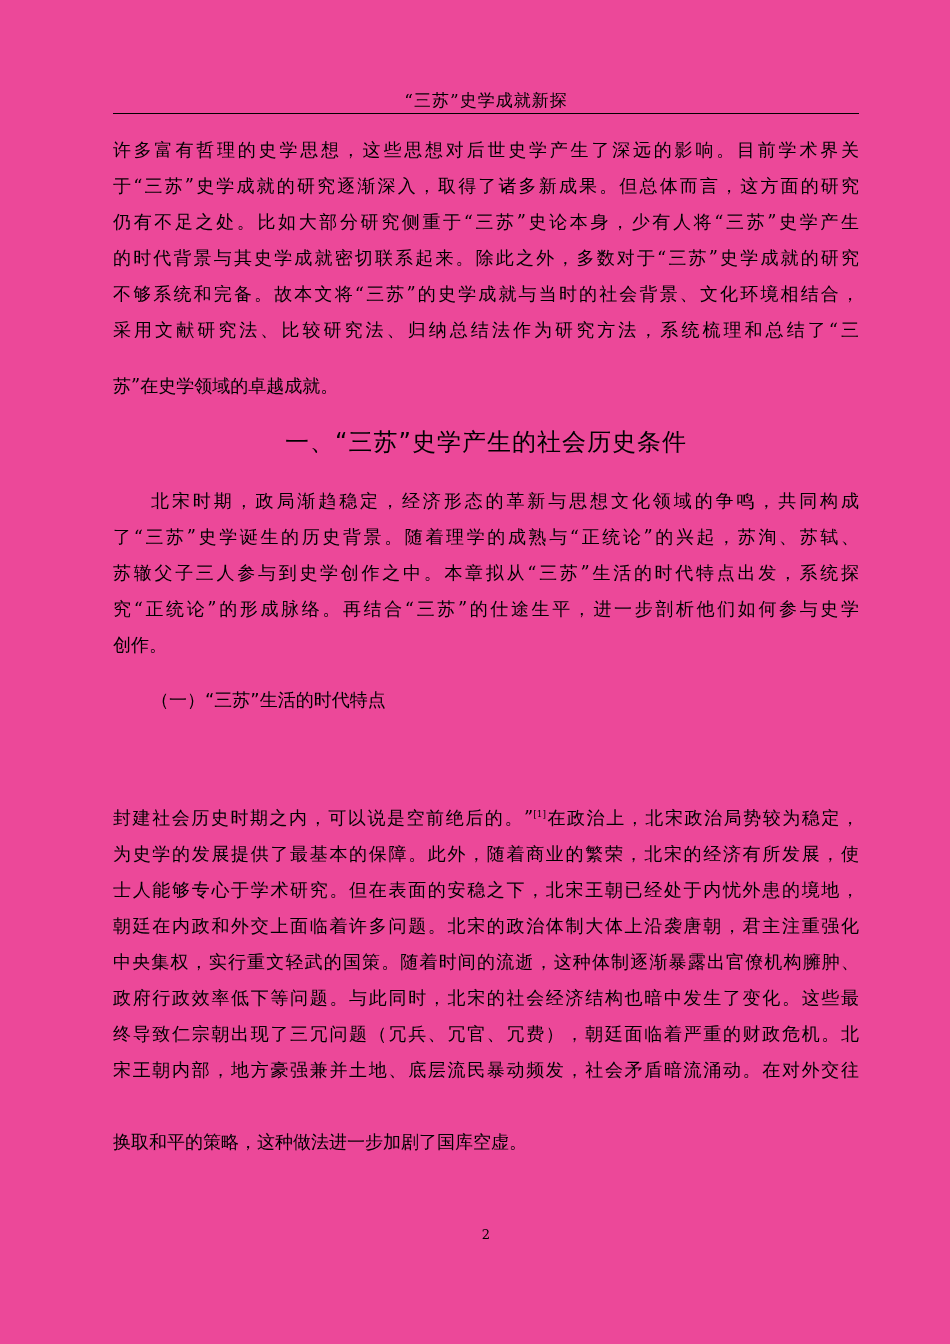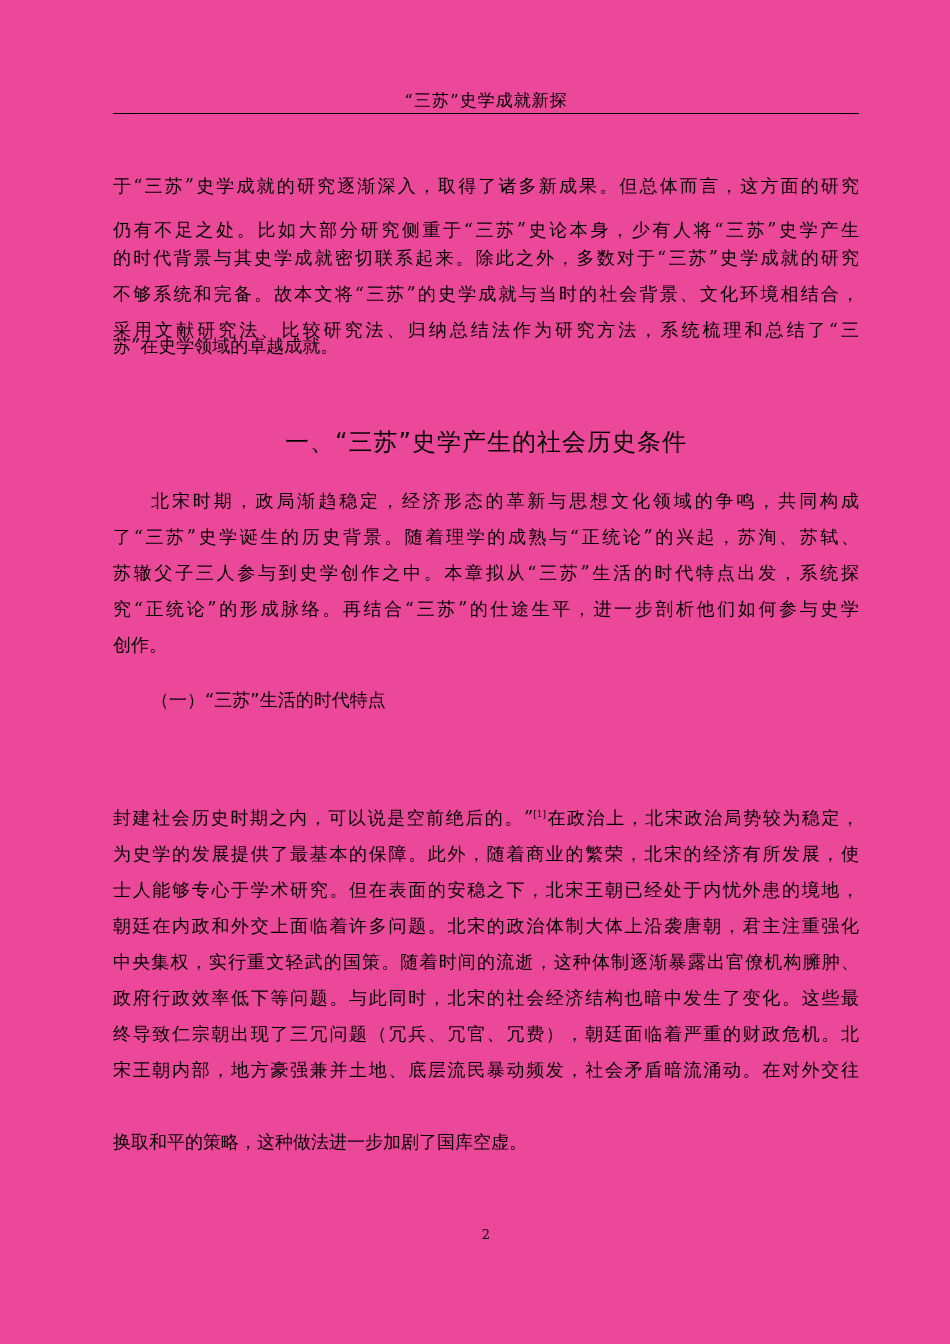--- a/index.html
+++ b/index.html
@@ -24,26 +24,27 @@
                  font-size: 13px; line-height: 18px; }
 </style>
 </head>
 <body>
 
 <div class="page">
 
   <div class="running-header">“三苏”史学成就新探</div>
   <div class="header-rule"></div>
 
+  <div class="line" style="top: 132px; text-align-last: left; text-align: left; letter-spacing: 2.8px;">许多富有哲理的史学思想，这些思想对后世史学产生了深远的影响。目前学术界关</div>
   <div class="line" style="top: 168px; text-align-last: left; text-align: left; letter-spacing: 2.15118px;">于“三苏”史学成就的研究逐渐深入，取得了诸多新成果。但总体而言，这方面的研究</div>
-  <div class="line" style="top: 204px; text-align-last: left; text-align: left; letter-spacing: 2.62669px; margin-top: 8px;">仍有不足之处。比如大部分研究侧重于“三苏”史论本身，少有人将“三苏”史学产生</div>
+  <div class="line" style="top: 204px; text-align-last: left; text-align: left; letter-spacing: 2.62669px;">仍有不足之处。比如大部分研究侧重于“三苏”史论本身，少有人将“三苏”史学产生</div>
   <div class="line" style="top: 240px; text-align-last: left; text-align: left; letter-spacing: 2.15118px;">的时代背景与其史学成就密切联系起来。除此之外，多数对于“三苏”史学成就的研究</div>
   <div class="line" style="top: 276px; text-align-last: left; text-align: left; letter-spacing: 2.15118px;">不够系统和完备。故本文将“三苏”的史学成就与当时的社会背景、文化环境相结合，</div>
   <div class="line" style="top: 312px; text-align-last: left; text-align: left; letter-spacing: 3.05134px;">采用文献研究法、比较研究法、归纳总结法作为研究方法，系统梳理和总结了“三</div>
-  <div class="line last" style="top:328px">苏”在史学领域的卓越成就。</div>
+  <div class="line last" style="top:368px">苏”在史学领域的卓越成就。</div>
 
   <div class="h1">一、“三苏”史学产生的社会历史条件</div>
 
   <div class="line indent" style="top: 483px; text-align-last: left; text-align: center; letter-spacing: 2.90909px;">北宋时期，政局渐趋稳定，经济形态的革新与思想文化领域的争鸣，共同构成</div>
   <div class="line" style="top: 519px; text-align-last: left; text-align: left; letter-spacing: 2.62669px;">了“三苏”史学诞生的历史背景。随着理学的成熟与“正统论”的兴起，苏洵、苏轼、</div>
   <div class="line" style="top: 555px; text-align-last: left; text-align: left; letter-spacing: 2.71094px;">苏辙父子三人参与到史学创作之中。本章拟从“三苏”生活的时代特点出发，系统探</div>
   <div class="line" style="top: 591px; text-align-last: left; text-align: left; letter-spacing: 2.62669px;">究“正统论”的形成脉络。再结合“三苏”的仕途生平，进一步剖析他们如何参与史学</div>
   <div class="line last" style="top:627px">创作。</div>
 
   <div class="h2">（一）“三苏”生活的时代特点</div>

